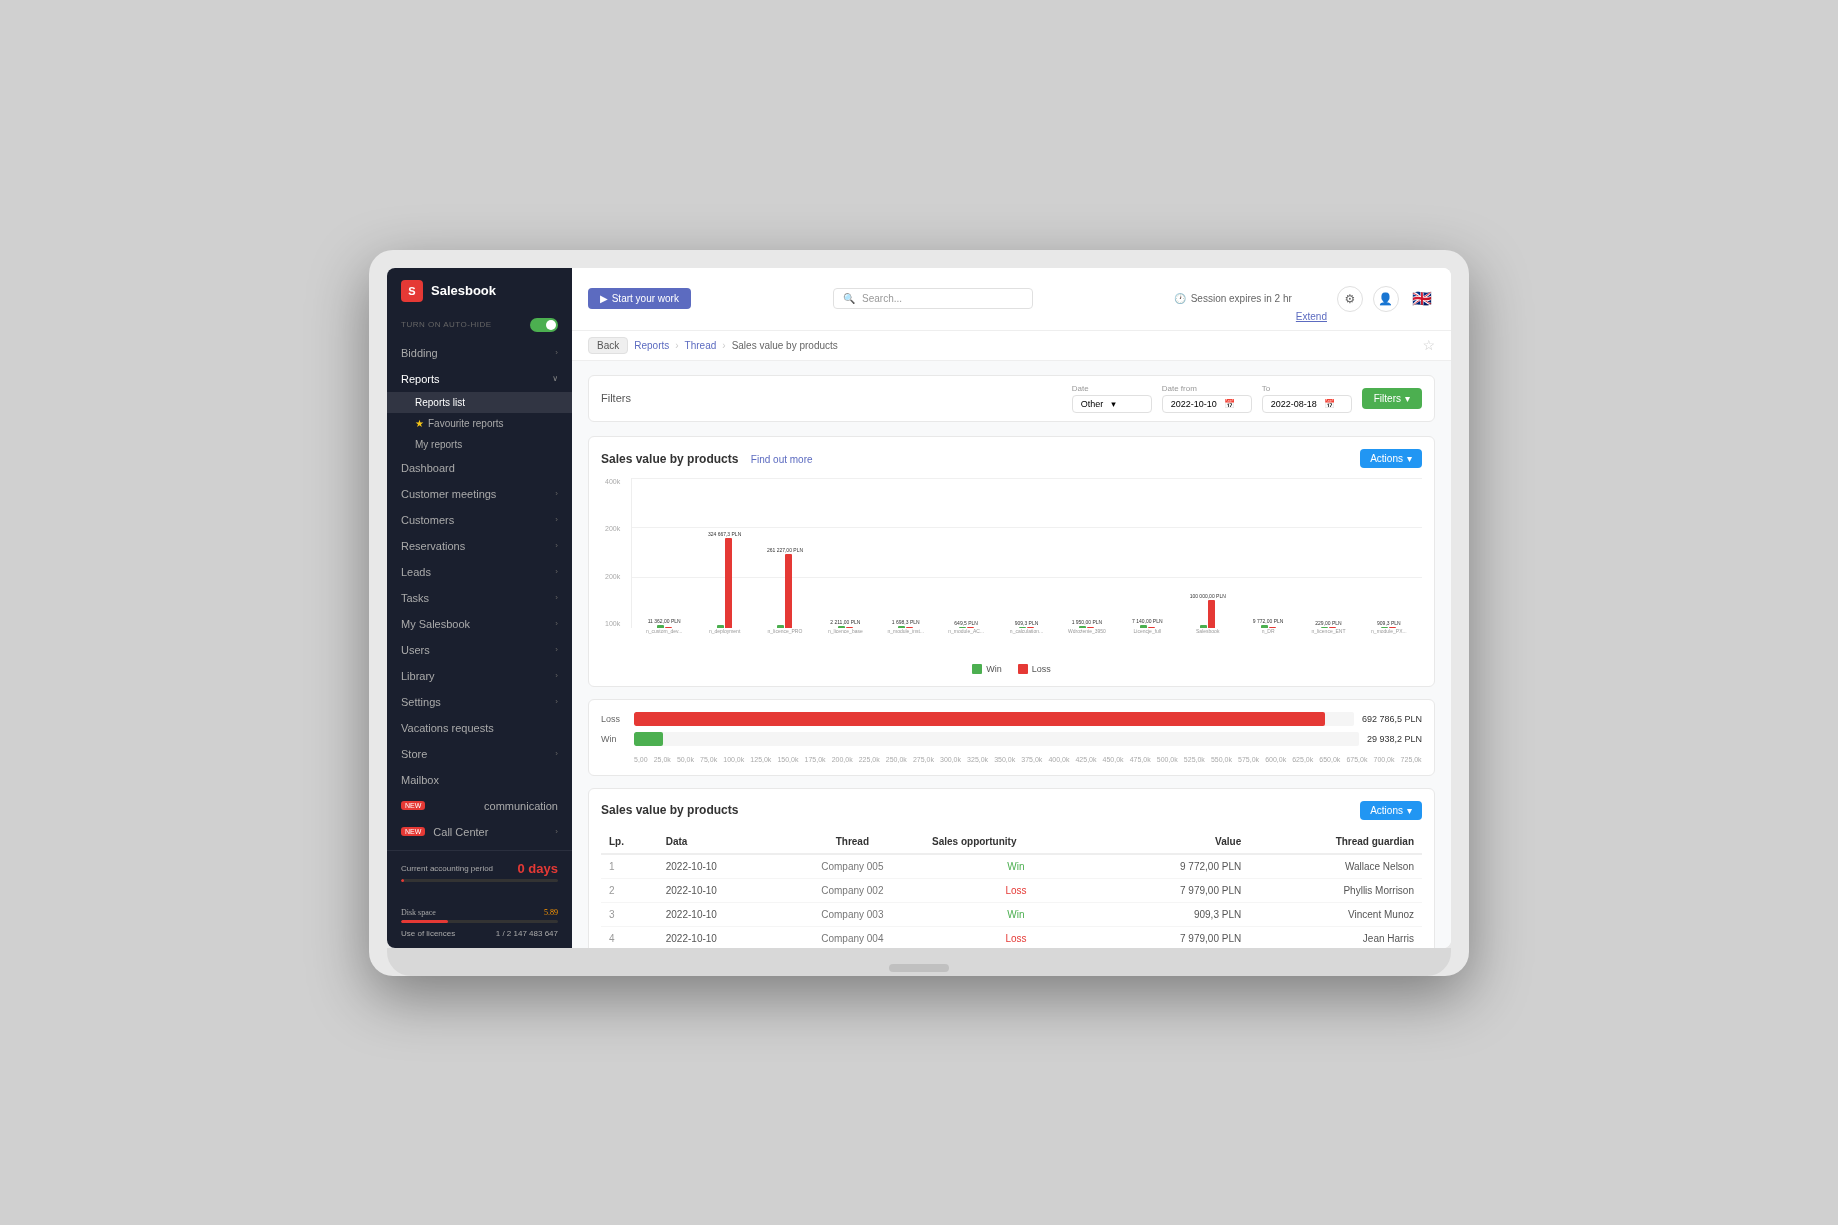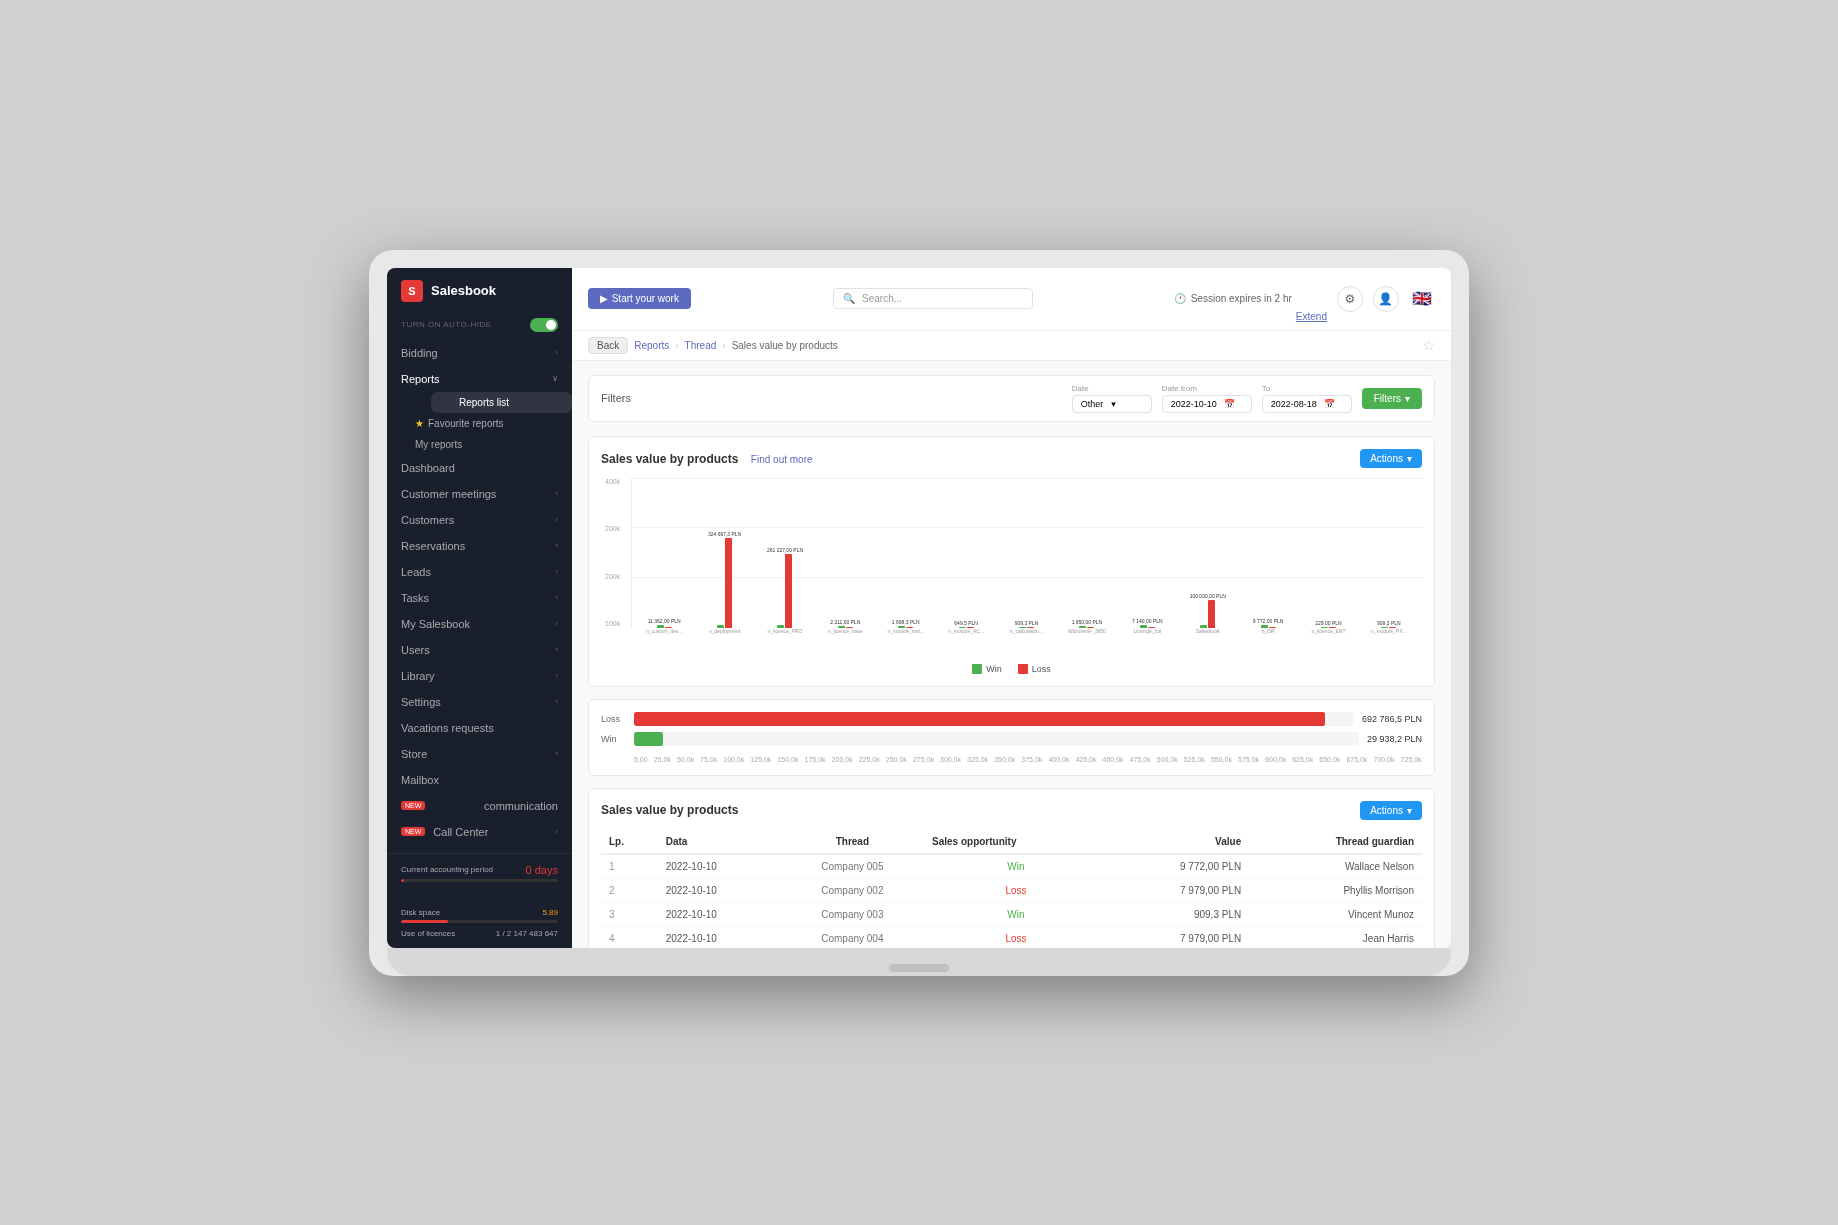--- a/index.html
+++ b/index.html
@@ -127,21 +127,21 @@
 
     .nav-sub-item {
       padding: 5px 14px 5px 28px;
       font-size: 10px;
       color: #aaa;
       cursor: pointer;
       display: flex;
       align-items: center;
       gap: 4px;
     }
-    .nav-sub-item.active { background: rgba(255,255,255,0.1); color: #fff; border-radius: 7px; margin-left: 44px; }
+    .nav-sub-item.active { background: rgba(255,255,255,0.1); color: #fff; border-radius: 0; }
 
     .nav-badge {
       font-size: 7px;
       background: #e53935;
       color: white;
       padding: 1px 4px;
       border-radius: 3px;
       margin-right: 4px;
     }
 
@@ -157,37 +157,38 @@
     }
     .accounting-label {
       font-size: 8px;
       color: #aaa;
       display: flex;
       justify-content: space-between;
       align-items: center;
       margin-bottom: 3px;
     }
     .accounting-days {
-      font-size: 11px;
+      font-size: 13px;
       color: #e53935;
-      font-weight: normal;
+      font-weight: bold;
     }
     .progress-bar-bg {
       height: 3px;
       background: #333;
       border-radius: 2px;
       overflow: hidden;
     }
     .progress-bar-fill {
       height: 100%;
       background: #e53935;
       border-radius: 2px;
     }
     .disk-space {
       margin-top: 6px;
+      font-family: Liberation Serif, serif;
     }
     .disk-label {
       font-size: 8px;
       color: #aaa;
       display: flex;
       justify-content: space-between;
       margin-bottom: 3px;
     }
     .disk-value { color: #ff9800; }
     .licences {

